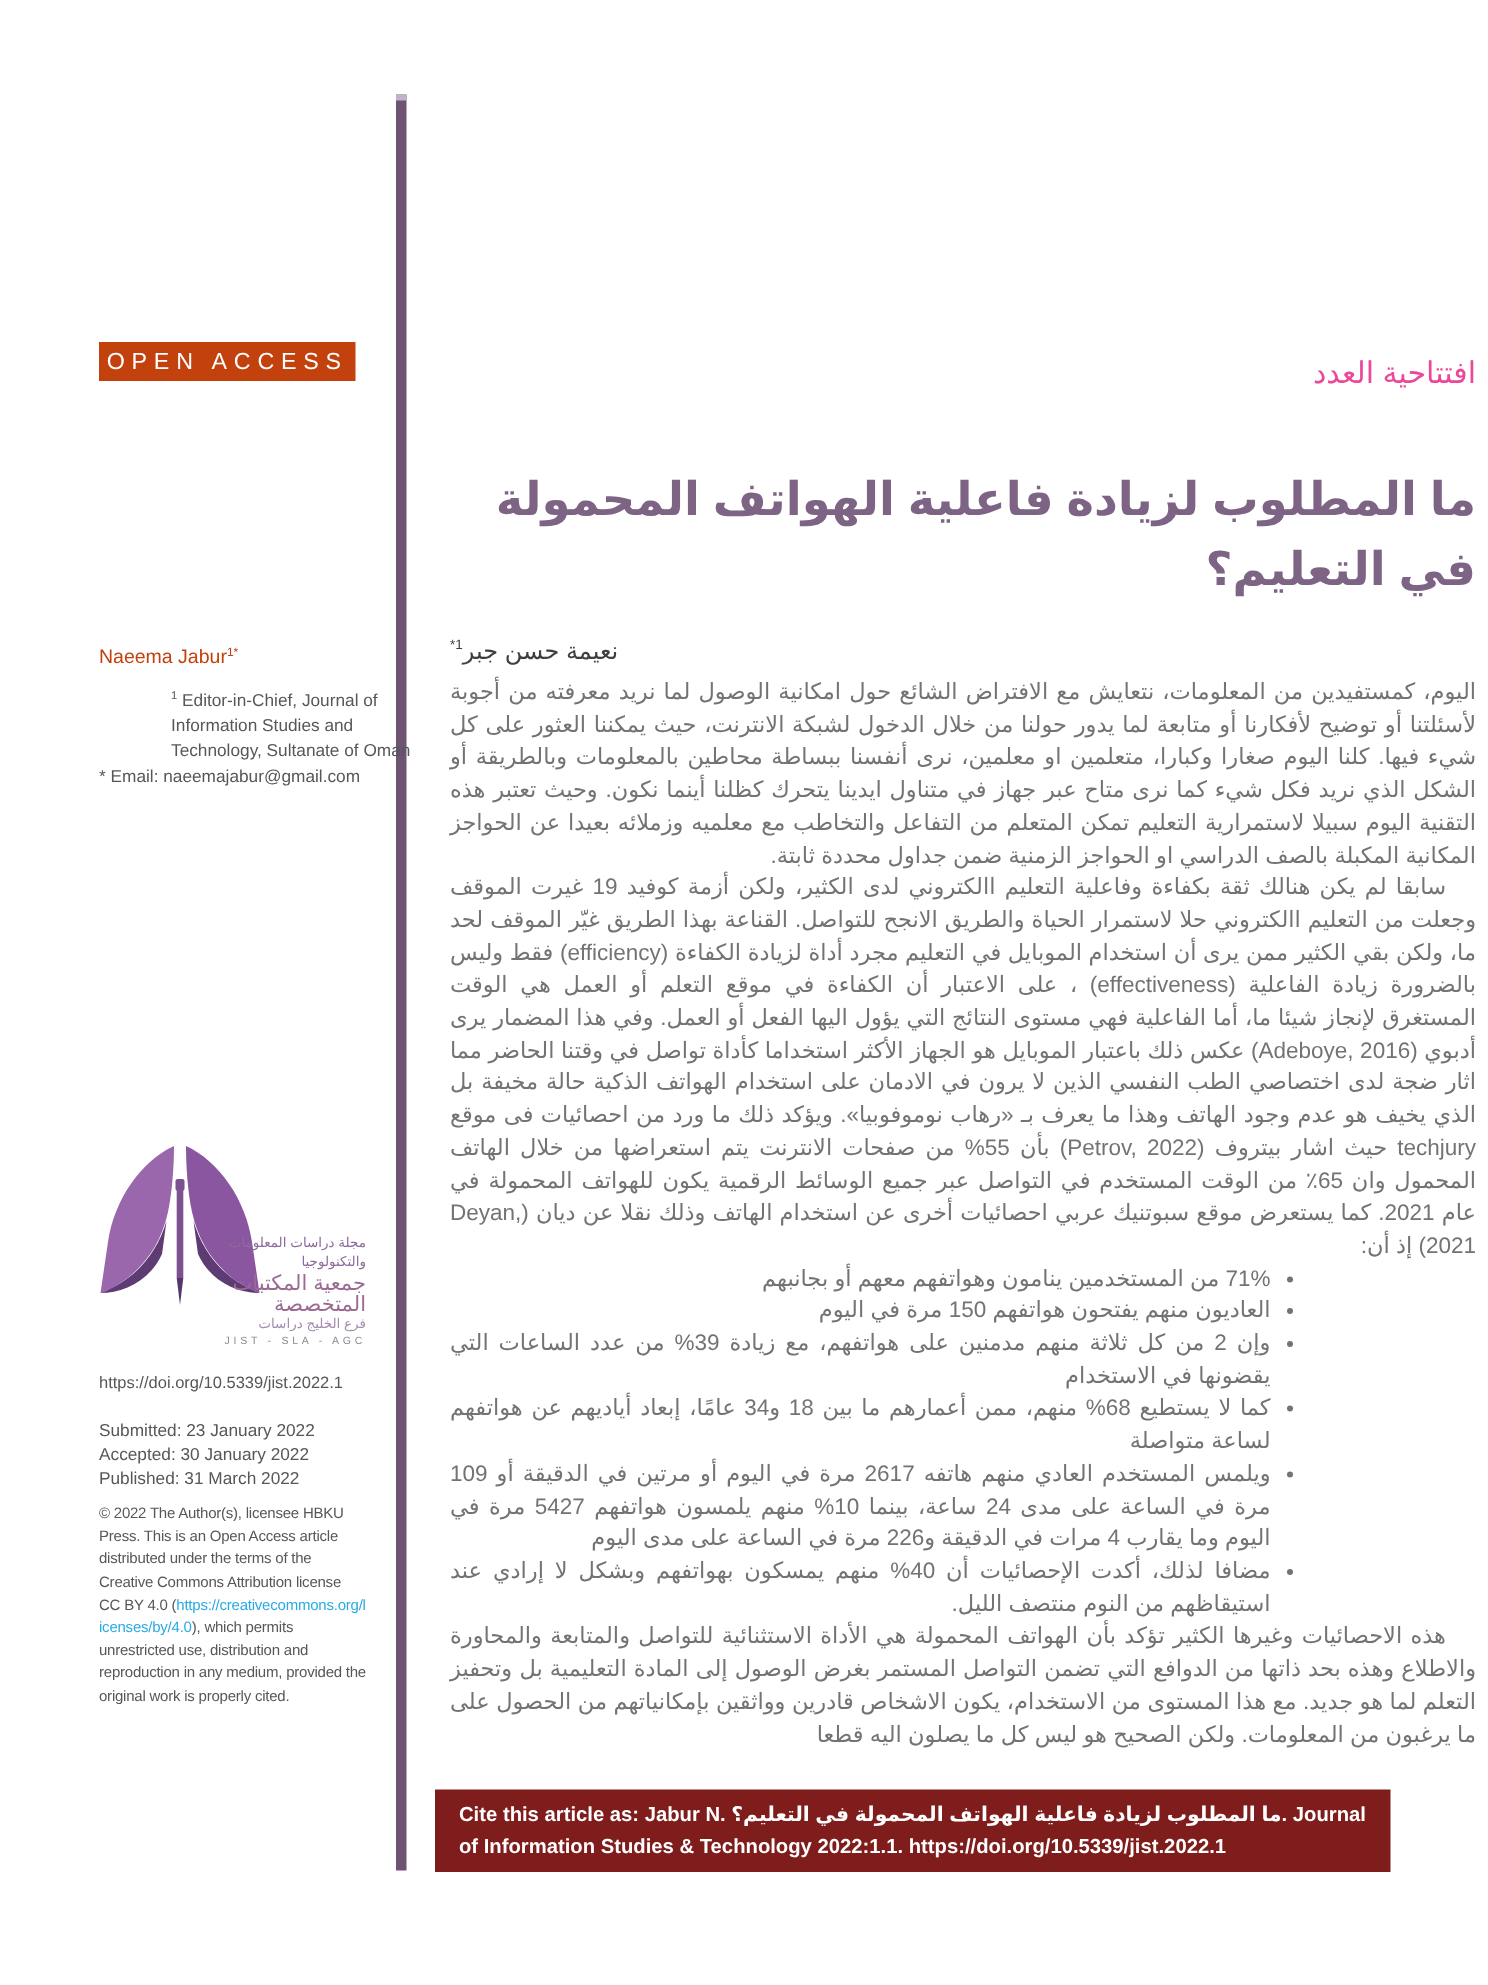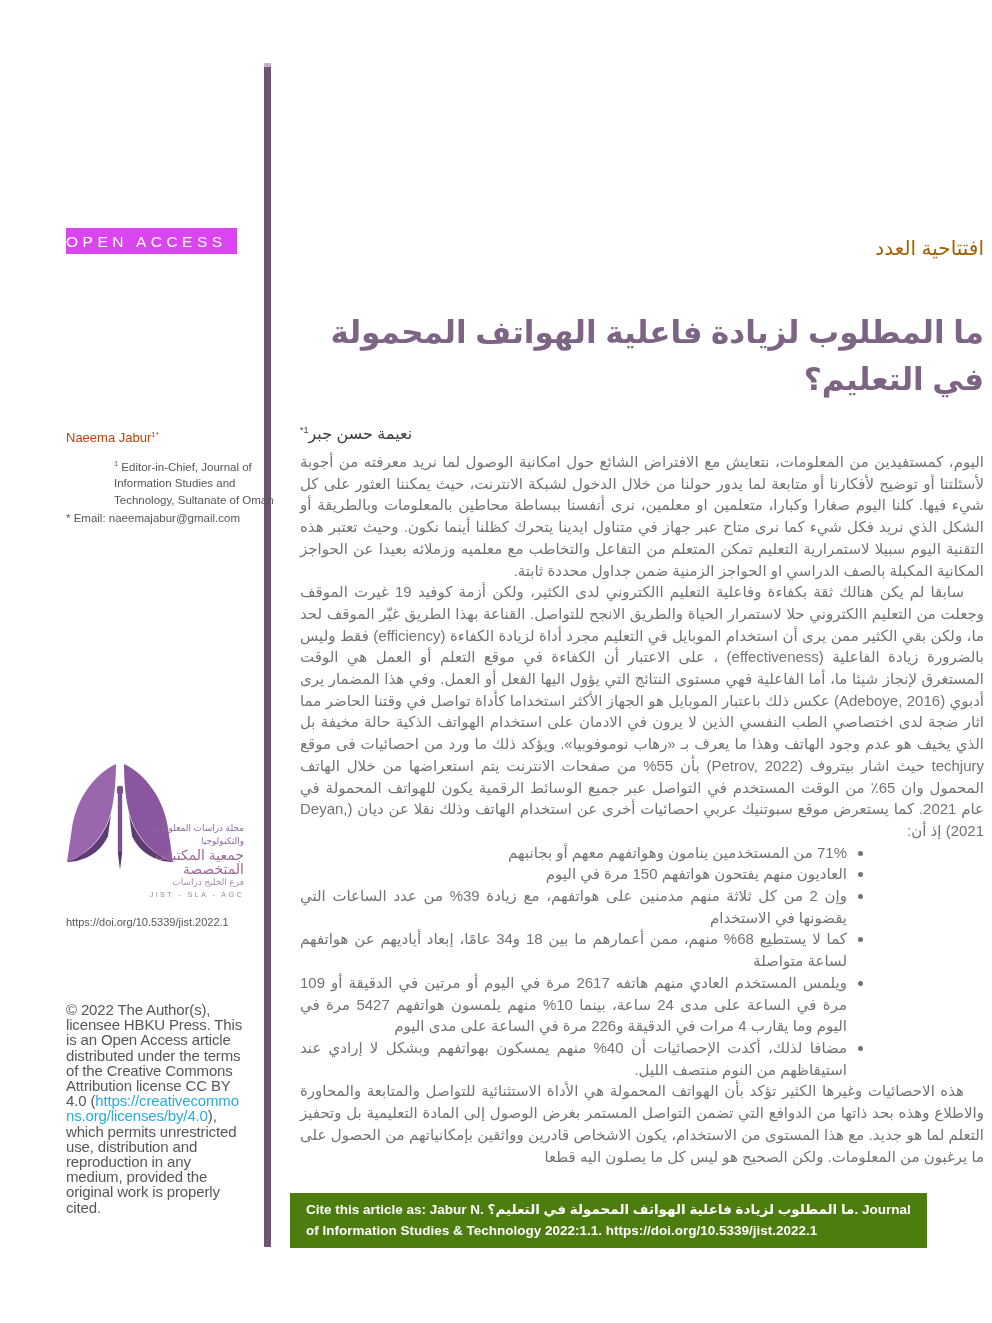--- a/index.html
+++ b/index.html
@@ -4,67 +4,67 @@
 <style>
   html,body{margin:0;padding:0;background:#ffffff;}
   .page{position:relative;width:992px;height:1323px;background:#ffffff;overflow:hidden;
         font-family:"Liberation Sans","DejaVu Sans",sans-serif;}
 
   
   .vrule{position:absolute;left:264px;top:63px;width:7px;height:1184px;background:#6e5373;}
   .vrule::before{content:"";position:absolute;top:0;left:0;width:7px;height:4px;background:#c3b3c6;}
 
   
-  .oa-badge{position:absolute;left:66px;top:228px;width:171px;height:26px;background:#d946ef;
-            color:#ffffff;font-size:15.5px;letter-spacing:4.5px;text-align:left;line-height:27px;}
+  .oa-badge{position:absolute;left:66px;top:228px;width:171px;height:26px;background:#c2410c;
+            color:#ffffff;font-size:15.5px;letter-spacing:4.5px;text-align:center;line-height:27px;}
   .author-en{position:absolute;left:66px;top:430px;width:178px;font-size:13px;color:#c2410c;}
   .author-en sup{font-size:8px;}
   .affil{position:absolute;left:66px;top:456px;width:178px;font-size:11.5px;line-height:16.5px;color:#565759;margin-left:48px;}
   .affil sup{font-size:7.5px;}
   .email{position:absolute;left:66px;top:512px;width:178px;font-size:11.5px;color:#565759;}
 
   .jist-logo{position:absolute;left:64px;top:762px;width:180px;height:122px;}
   .jist-logo svg{position:absolute;left:0;top:0;}
   .jist-text{position:absolute;right:0;top:60px;width:118px;text-align:right;direction:rtl;}
   .jist-text .l1{font-size:9px;color:#8c6a9c;line-height:13px;}
   .jist-text .l2{font-size:14px;color:#9b6a92;line-height:14px;text-align:right;}
   .jist-text .l3{font-size:9px;color:#a58cb0;line-height:13px;}
   .jist-text .l4{font-size:7px;color:#8a8c8e;letter-spacing:2.5px;line-height:12px;direction:ltr;}
 
   .doi{position:absolute;left:66px;top:916px;width:185px;font-size:11px;color:#565759;white-space:nowrap;}
   .dates{position:absolute;left:66px;top:946px;width:178px;font-size:11.5px;line-height:16px;color:#565759;}
-  .license{position:absolute;left:66px;top:1002px;width:178px;font-size:15px;line-height:15.2px;
+  .license{position:absolute;left:66px;top:1002px;width:178px;font-size:10px;line-height:15.2px;
            letter-spacing:-0.15px;color:#565759;}
   .license .cc-link{color:#29abe2;word-break:break-all;}
 
   .qs-logo{position:absolute;left:64px;top:1142px;width:178px;}
   .qs-ar{font-size:33px;font-weight:bold;color:#29abe2;line-height:36px;text-align:left;direction:rtl;}
   .qs-en{font-size:32px;font-weight:bold;color:#1f2e5e;line-height:33px;letter-spacing:-0.5px;}
   .qs-sub-ar{font-size:13.5px;font-weight:bold;color:#29abe2;line-height:19px;margin-top:4px;direction:rtl;text-align:left;}
   .qs-sub-en{font-size:9.6px;font-weight:bold;color:#1f2e5e;line-height:13px;letter-spacing:-0.1px;}
 
   
   .main{position:absolute;left:300px;top:0;width:684px;}
   .section-label{position:absolute;left:0;top:236px;width:684px;text-align:right;direction:rtl;
-                 font-size:20px;color:#a16207;}
+                 font-size:20px;color:#ec4899;}
   .article-title{position:absolute;left:0;top:288px;width:684px;text-align:right;direction:rtl;
                  font-size:31px;line-height:47px;font-weight:bold;color:#7d6485;}
   .author-ar{position:absolute;left:0;top:424px;width:684px;text-align:left;direction:rtl;
              font-size:16px;color:#413d3e;}
   .author-ar sup{font-size:9px;}
   .article-body{position:absolute;left:0;top:451px;width:684px;direction:rtl;text-align:justify;
                 font-size:15px;line-height:21.7px;color:#737373;}
   .article-body p{margin:0;}
   .article-body p.indent{text-indent:20px;}
   .article-body ul{margin:0;padding:0 137px 0 0;list-style:disc;}
   .article-body li{margin:0;}
 
   
   .cite-bar{position:absolute;left:290px;top:1193px;width:637px;min-height:54px;box-sizing:border-box;
-            background:#4d7c0f;color:#ffffff;font-size:13.5px;font-weight:bold;line-height:20.5px;
+            background:#7f1d1d;color:#ffffff;font-size:13.5px;font-weight:bold;line-height:20.5px;
             padding:7px 16px;direction:ltr;text-align:left;}
   .cite-bar .ar{direction:rtl;unicode-bidi:embed;}
 </style>
 </head>
 <body>
 
 <div class="page">
 
   <div class="vrule"></div>
 
@@ -96,20 +96,25 @@
     <div class="jist-text">
       <div class="l1">مجلة دراسات المعلومات والتكنولوجيا</div>
       <div class="l2">جمعية المكتبات المتخصصة</div>
       <div class="l3">فرع الخليج دراسات</div>
       <div class="l4">JIST - SLA - AGC</div>
     </div>
   </div>
 
   <div class="doi">https://doi.org/10.5339/jist.2022.1</div>
 
+  <div class="dates">
+    <div>Submitted: 23 January 2022</div>
+    <div>Accepted: 30 January 2022</div>
+    <div>Published: 31 March 2022</div>
+  </div>
 
   <div class="license">
     <span>© 2022 The Author(s), licensee HBKU Press. This is an Open Access article distributed under the terms of the Creative Commons Attribution license CC BY 4.0 (</span><span class="cc-link">https://creativecommons.org/licenses/by/4.0</span><span>), which permits unrestricted use, distribution and reproduction in any medium, provided the original work is properly cited.</span>
   </div>
 
 
   <div class="main">
     <div class="section-label">افتتاحية العدد</div>
 
     <h1 class="article-title">ما المطلوب لزيادة فاعلية الهواتف المحمولة في التعليم؟</h1>

